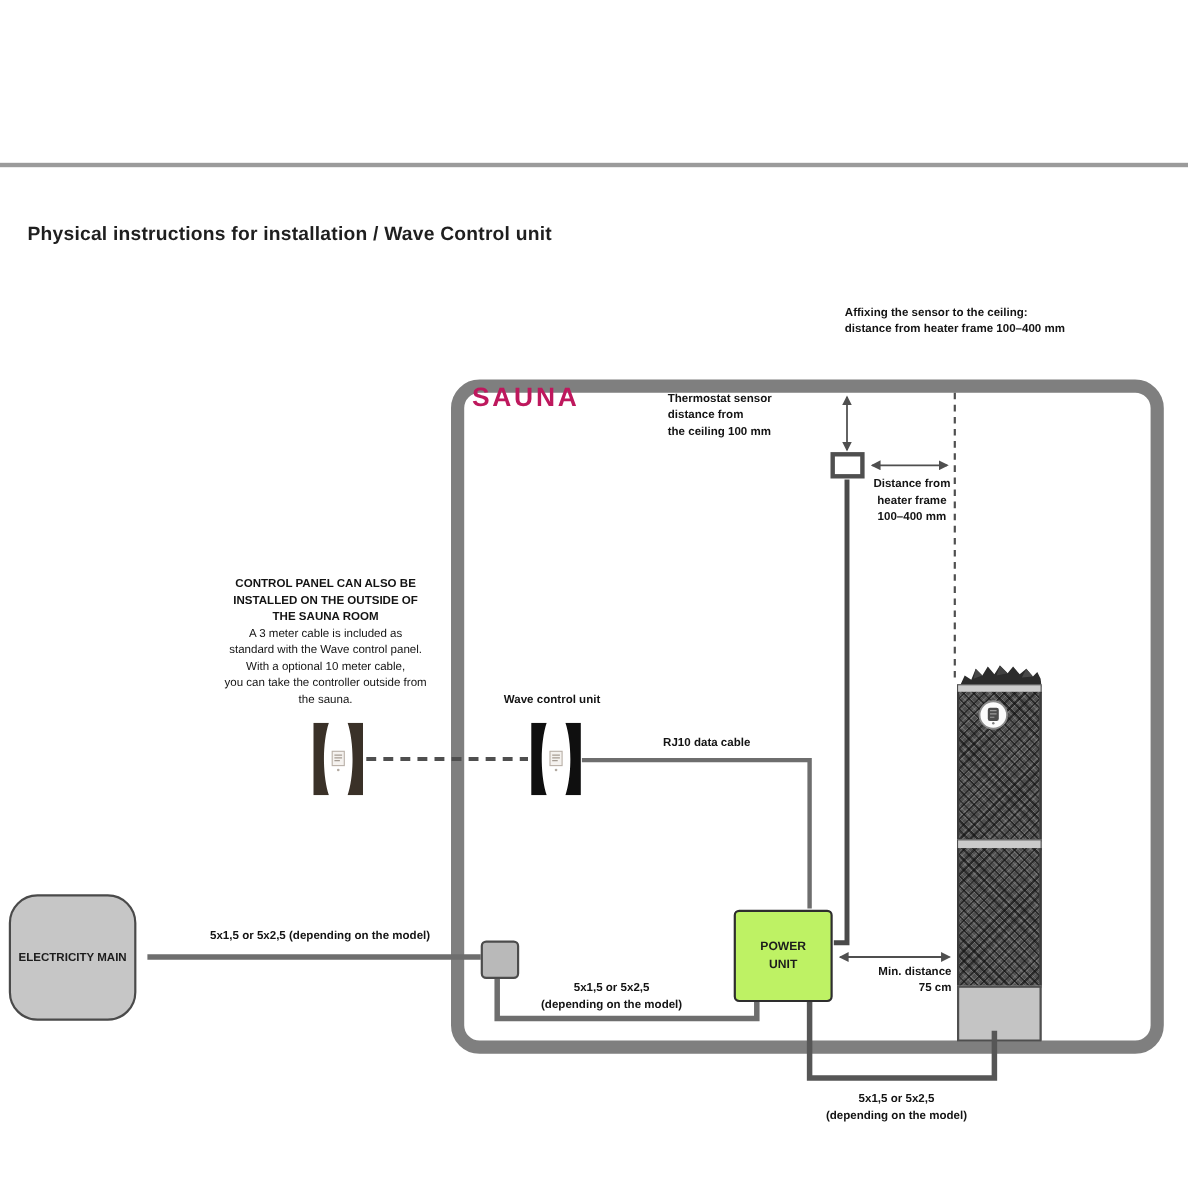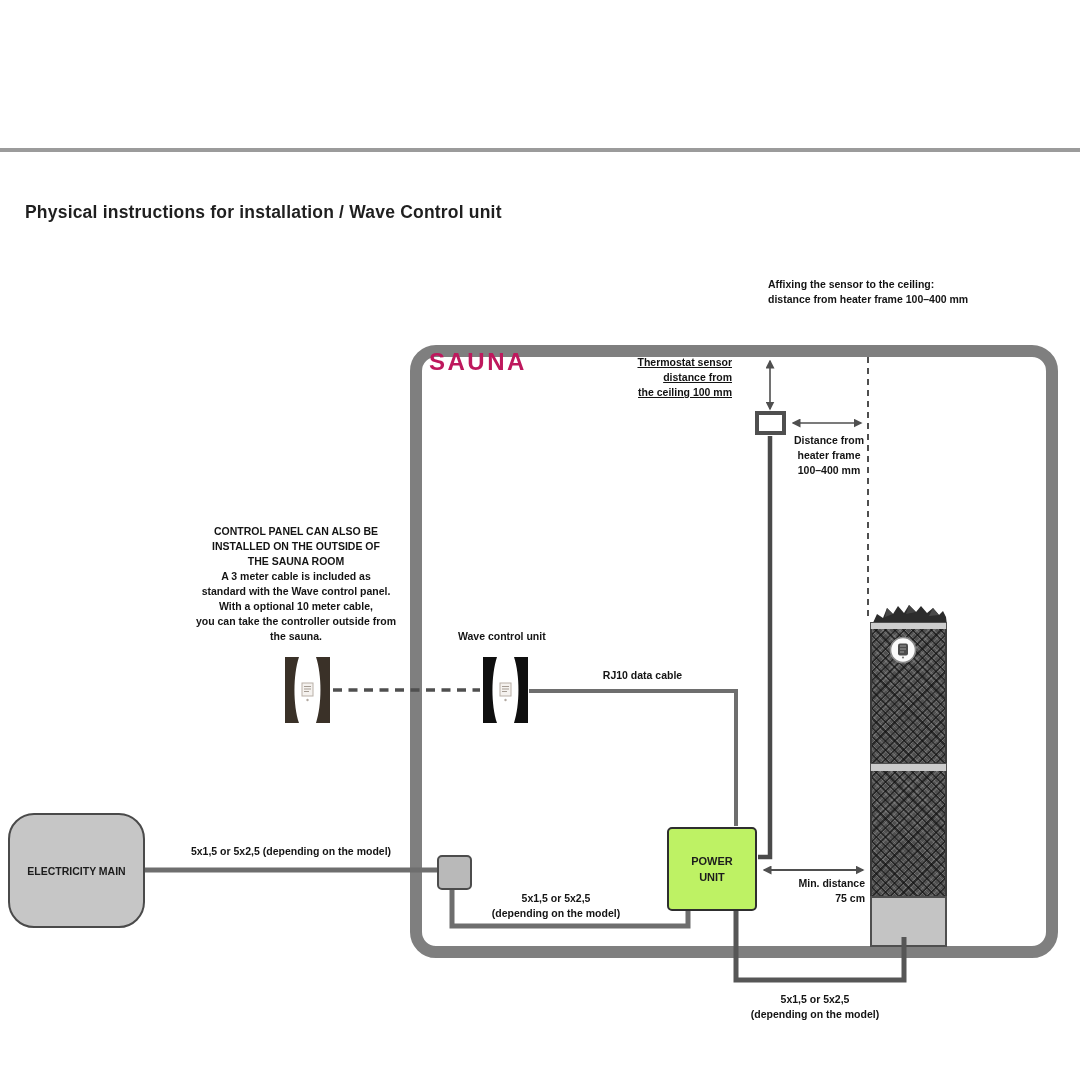--- a/index.html
+++ b/index.html
@@ -8,32 +8,32 @@
   .abs{position:absolute;}
   .ml{white-space:pre-line;}
   .top-rule{left:0;top:148px;width:1080px;height:4px;background:#9b9b9b;}
   .title{left:25px;top:202px;font-size:17.5px;font-weight:700;color:#1f1f1f;margin:0;letter-spacing:.2px;}
   .note{font-size:10.5px;line-height:14.5px;font-weight:700;color:#141414;margin-top:40px;}
   .ceiling-affix{left:768px;top:237px;}
   .ceiling-temp{left:768px;top:281px;}
   .sauna-room{left:410px;top:345px;width:648px;height:613px;border:12px solid #7f7f7f;border-radius:26px;box-sizing:border-box;background:transparent;}
   .sauna-label{left:429px;top:348px;font-size:24px;font-weight:700;color:#be185d;letter-spacing:2.5px;}
   .lbl{font-size:10.5px;line-height:15px;font-weight:700;color:#141414;}
-  .thermostat-label{left:582px;top:355px;width:150px;text-align:right;text-decoration:underline;}
+  .thermostat-label{left:607px;top:355px;width:150px;}
   .distance-label{left:779px;top:433px;width:100px;text-align:center;}
   .cp-note{left:190px;top:524px;width:212px;text-align:center;}
-  .cp-body{font-weight:700;text-align:center;}
+  .cp-body{font-weight:400;text-align:center;}
   .wave-label{left:458px;top:629px;}
   .rj10-label{left:575px;top:668px;width:135px;text-align:center;}
   .main-cable-label{left:141px;top:844px;width:300px;text-align:center;}
   .junction-cable-label{left:456px;top:891px;width:200px;text-align:center;}
   .heater-cable-label{left:715px;top:992px;width:200px;text-align:center;}
   .min-distance-label{left:763px;top:876px;width:102px;text-align:right;}
   .box{box-sizing:border-box;display:flex;align-items:center;justify-content:center;text-align:center;}
-  .electricity-main{left:8px;top:813px;width:137px;height:115px;background:#c6c6c6;border:2px solid #4a4a4a;border-radius:26px;font-size:10.5px;font-weight:700;}
+  .electricity-main{left:8px;top:813px;width:116px;height:115px;background:#c6c6c6;border:2px solid #4a4a4a;border-radius:26px;font-size:10.5px;font-weight:700;}
   .junction-box{left:437px;top:855px;width:31px;height:31px;background:#b9b9b9;border:2px solid #4c4c4c;border-radius:5px;}
   .power-unit{left:667px;top:827px;width:90px;height:84px;background:#bef264;border:2.5px solid #2e2e2e;border-radius:5px;font-size:11px;font-weight:700;line-height:16px;}
   .sensor-box{left:755px;top:411px;width:31px;height:24px;background:#fff;border:4px solid #4f4f4f;box-sizing:border-box;}
   .overlay{left:0;top:0;width:1080px;height:1080px;pointer-events:none;}
   .device{width:47px;height:66px;}
   
   .heater{left:870px;top:603px;width:77px;height:344px;}
   .stones{left:0;top:0;width:77px;height:22px;}
   .rim{left:0;top:19px;width:77px;height:8px;background:#cdcdcd;border:1px solid #4f4f4f;box-sizing:border-box;}
   .mesh{left:0;background-color:#4f4f4f;width:77px;box-sizing:border-box;

